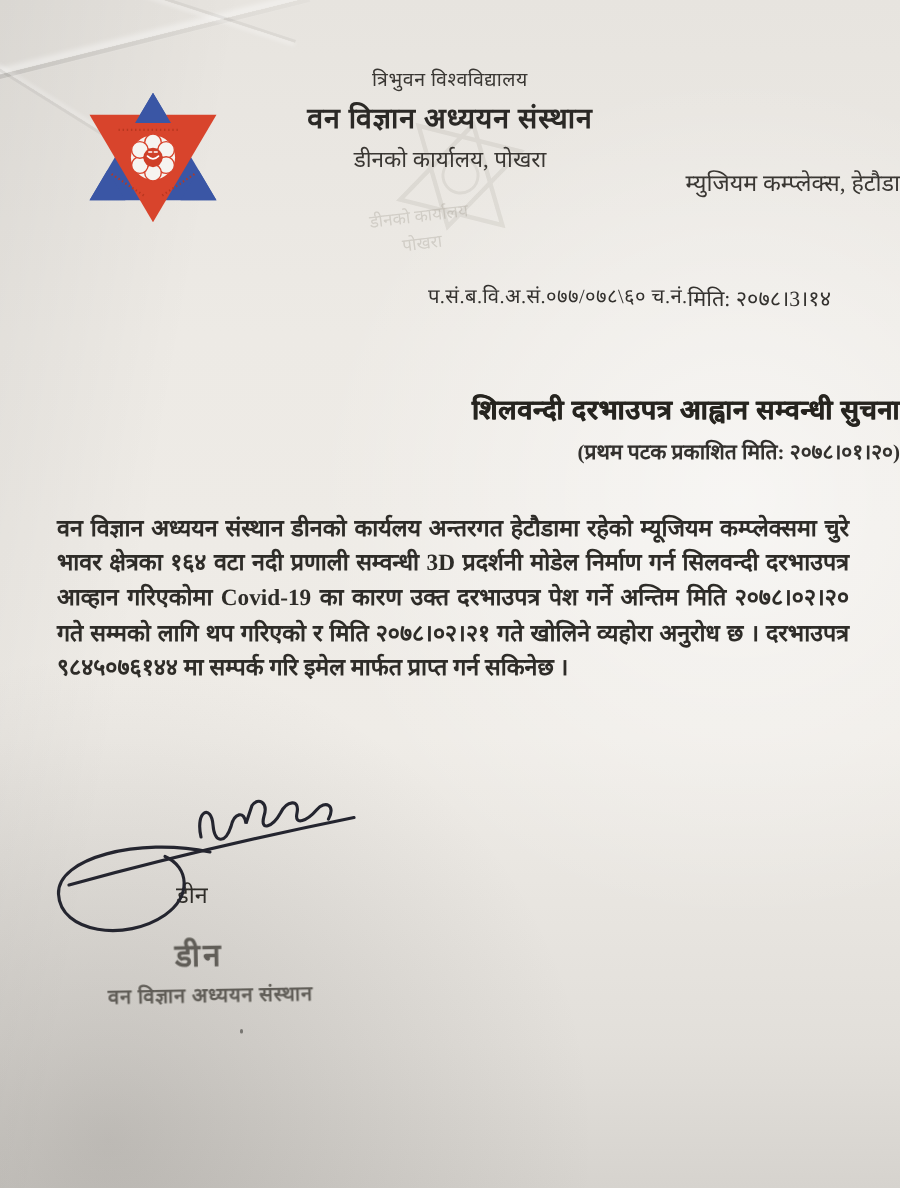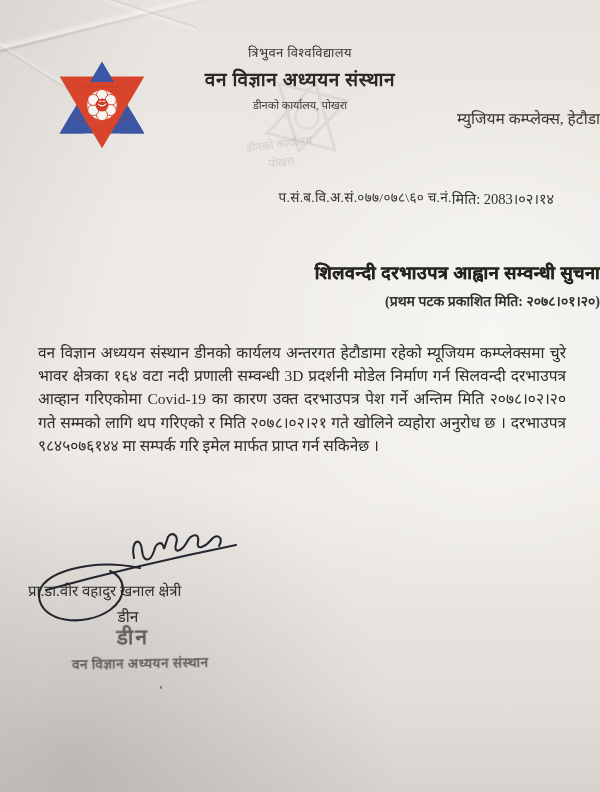--- a/index.html
+++ b/index.html
@@ -24,41 +24,41 @@
     background:rgba(0,0,0,0.05);box-shadow:0 -2px 3px rgba(255,255,255,0.4);}
   .crease3{top:8px;left:80px;width:120px;height:2px;transform:rotate(18deg);
     background:rgba(0,0,0,0.05);box-shadow:0 2px 3px rgba(255,255,255,0.45);}
   .speck{position:absolute;top:686px;left:160px;width:2px;height:3px;background:#4a4843;opacity:.65;border-radius:1px;}
 
   .logo{position:absolute;top:58px;left:56px;width:92px;height:94px;}
 
   .letterhead{position:absolute;top:46px;left:0;width:100%;text-align:center;line-height:1;}
   .lh-university{font-size:13px;letter-spacing:.4px;color:#3a3733;}
   .lh-institute{margin-top:11px;font-size:19px;font-weight:bold;letter-spacing:.6px;color:#2b2926;}
-  .lh-office{margin-top:11px;font-size:11px;color:#3a3733;}
+  .lh-office{margin-top:11px;font-size:15px;color:#3a3733;}
   .lh-address{margin-top:0;font-size:15.5px;color:#3a3733;text-align:right;}
 
   .watermark{position:absolute;top:78px;left:228px;width:150px;height:120px;opacity:.9;pointer-events:none;}
   .wm-star{position:absolute;top:0;left:40px;opacity:.16;}
   .wm-text{position:absolute;color:#8d877b;font-size:11.5px;opacity:.30;transform:rotate(-7deg);white-space:nowrap;}
   .wm-text1{top:58px;left:18px;}
   .wm-text2{top:76px;left:40px;}
 
   .meta-row{position:absolute;top:188px;left:0;width:100%;display:flex;justify-content:flex-end;
     padding:0 32px 0 38px;box-sizing:border-box;font-size:13.5px;color:#33312e;}
   .ref-no{letter-spacing:.3px;}
   .date{font-size:14.5px;padding-right:14px;}
 
   .subject{position:absolute;top:260px;left:0;width:100%;text-align:right;}
   .subject-title{font-size:18px;font-weight:bold;letter-spacing:.5px;color:#26241f;
     text-shadow:0.4px 0 0 #26241f;}
   .subject-published{margin-top:7px;font-size:14px;color:#33312e;font-weight:bold;}
 
   .body-text{position:absolute;top:341px;left:38px;width:528px;margin:0;
-    font-size:15.5px;line-height:23.2px;text-align:justify;color:#2e2c28;}
+    font-size:15.5px;line-height:23.2px;text-align:justify;color:#2e2c28;font-weight:bold;}
 
   .signature-svg{position:absolute;top:528px;left:22px;width:240px;height:104px;z-index:3;}
 
   .signatory{position:absolute;top:580px;left:28px;width:230px;text-align:left;}
   .sig-name{font-size:15px;color:#2f2d29;}
   .sig-designation{margin-top:5px;font-size:15.5px;color:#2f2d29;text-align:center;width:200px;}
 
   .stamp{position:absolute;top:622px;left:30px;width:220px;text-align:center;
     color:#4d4a44;transform:rotate(-1deg);filter:blur(.3px);opacity:.85;}
   .stamp-line1{font-size:21px;font-weight:bold;letter-spacing:2px;margin-left:-14px;}
@@ -110,40 +110,39 @@
 
   <div class="letterhead">
     <div class="lh-university">त्रिभुवन विश्वविद्यालय</div>
     <div class="lh-institute">वन विज्ञान अध्ययन संस्थान</div>
     <div class="lh-office">डीनको कार्यालय, पोखरा</div>
     <div class="lh-address">म्युजियम कम्प्लेक्स, हेटौडा</div>
   </div>
 
   <div class="meta-row">
     <span class="ref-no">प.सं.ब.वि.अ.सं.०७७/०७८\६० च.नं.</span>
-    <span class="date">मिति: 2083।०२।१४</span>
+    <span class="date">मिति: २०७८।3।१४</span>
   </div>
 
   <div class="subject">
     <div class="subject-title">शिलवन्दी दरभाउपत्र आह्वान सम्वन्धी सुचना</div>
     <div class="subject-published">(प्रथम पटक प्रकाशित मिति: २०७८।०१।२०)</div>
   </div>
 
   <p class="body-text">वन विज्ञान अध्ययन संस्थान डीनको कार्यलय अन्तरगत हेटौडामा रहेको म्यूजियम कम्प्लेक्समा चुरे भावर क्षेत्रका १६४ वटा नदी प्रणाली सम्वन्धी 3D प्रदर्शनी मोडेल निर्माण गर्न सिलवन्दी दरभाउपत्र आव्हान गरिएकोमा Covid-19 का कारण उक्त दरभाउपत्र पेश गर्ने अन्तिम मिति २०७८।०२।२० गते सम्मको लागि थप गरिएको र मिति २०७८।०२।२१ गते खोलिने व्यहोरा अनुरोध छ । दरभाउपत्र ९८४५०७६१४४ मा सम्पर्क गरि इमेल मार्फत प्राप्त गर्न सकिनेछ ।</p>
 
   <svg class="signature-svg" viewBox="0 0 240 104" fill="none">
     <g stroke="#24252f" stroke-width="2.1" stroke-linecap="round" fill="none">
       <path d="M112,30 C108,12 119,8 120,22 C121,34 128,35 132,23 C134,14 141,12 142,21 L146,9 C150,3 157,7 154,16 C151,27 160,23 165,14 C169,6 178,4 176,14 C174,23 183,19 189,12 C195,5 202,9 197,18"></path>
       <path d="M24,62 C75,48 150,30 214,17"></path>
       <path d="M118,40 C70,30 16,44 17,68 C18,94 62,100 88,82 C106,69 104,50 88,43"></path>
     </g>
   </svg>
 
   <div class="signatory">
-    <div class="sig-name">प्रा.डा.वीर वहादुर खनाल क्षेत्री</div>
     <div class="sig-designation">डीन</div>
   </div>
 
   <div class="stamp">
     <div class="stamp-line1">डीन</div>
     <div class="stamp-line2">वन विज्ञान अध्ययन संस्थान</div>
   </div>
 
 </div>
 

